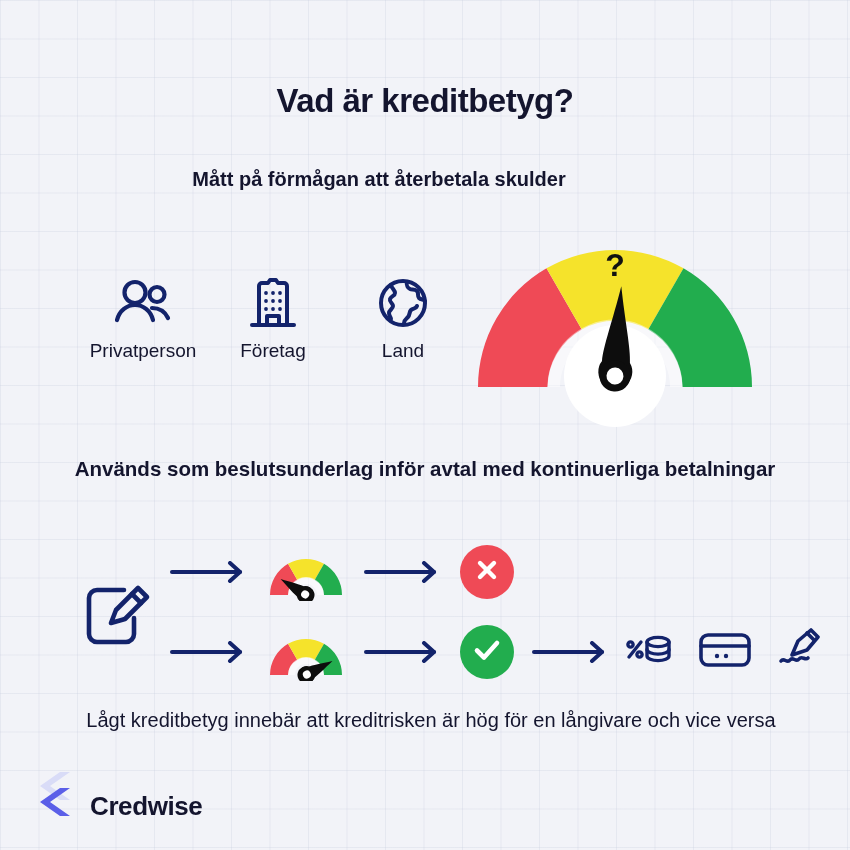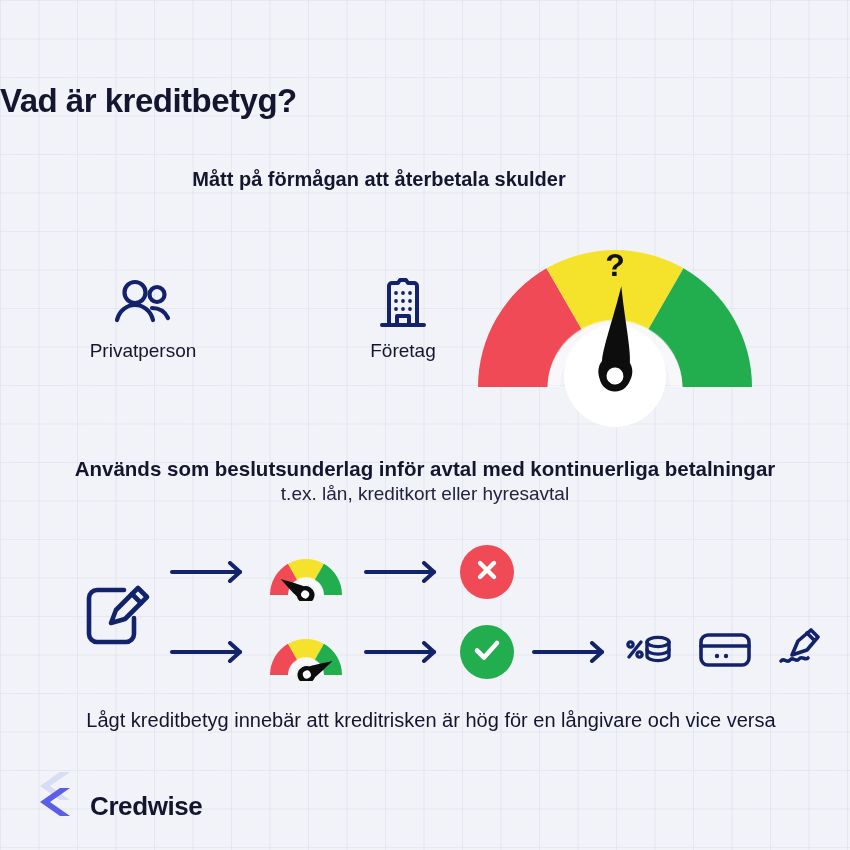--- a/index.html
+++ b/index.html
@@ -14,21 +14,21 @@
     position:relative;
     overflow:hidden;
     color:#13143a;
   }
 
   .stage { position:absolute; inset:0; }
 
   
   .title {
     position:absolute; top:82px; left:0; width:850px;
-    font-size:33px; font-weight:bold;
+    text-align:center; font-size:33px; font-weight:bold;
     letter-spacing:-.5px; color:#14152e;
   }
   .subtitle {
     position:absolute; top:168px; left:0; width:758px;
     text-align:center; font-size:20px; font-weight:bold; color:#14152e;
   }
 
   
   .entities { position:absolute; top:272px; left:78px; width:390px;
               display:flex; justify-content:space-between; }
@@ -127,20 +127,33 @@
               <circle cx="32" cy="24" r="1.9"></circle>
             <circle cx="18" cy="32" r="1.9"></circle>
               <circle cx="25" cy="32" r="1.9"></circle>
               <circle cx="32" cy="32" r="1.9"></circle>
           </g>
         </svg>
       </div>
       <div class="lbl">Företag</div>
     </div>
 
+    <div class="entity">
+      <div class="ico">
+        <svg width="52" height="52" viewBox="0 0 52 52">
+          <g fill="none" stroke="#13236b" stroke-width="4" stroke-linejoin="round" stroke-linecap="round">
+            <circle cx="26" cy="26" r="22"></circle>
+            <path d="M14 8c1 4 4 5 4 8s-4 3-5 6 3 4 3 7-4 4-4 7 2 4 2 6"></path>
+            <path d="M30 5c-1 3 1 6 3 7s5 0 7 2 0 5 2 7 5 1 6 3"></path>
+            <path d="M27 46c0-3 2-4 4-6s1-5 3-7 5-1 6-4"></path>
+          </g>
+        </svg>
+      </div>
+      <div class="lbl">Land</div>
+    </div>
 
   </div>
 
   <div class="gauge-big">
     <svg width="294" height="150" viewBox="0 0 294 150">
 
       <path d="M147 147 L10 147 A137 137 0 0 1 284 147 Z" fill="#ffffff" opacity="0.0"></path>
 
       <path d="M10 147 A137 137 0 0 1 78.5 28.35 L113.75 89.4 A67.5 67.5 0 0 0 79.5 147 Z" fill="#ef4a56"></path>
 
@@ -159,21 +172,20 @@
     <svg width="294" height="180" viewBox="0 0 294 180">
       <g transform="rotate(4 147 136)">
         <path d="M147 46 C153 80 161 108 161 122 A17 17 0 1 1 133 122 C133 108 141 80 147 46 Z" fill="#0d0d0d"></path>
         <circle cx="147" cy="136" r="15.5" fill="#0d0d0d"></circle>
         <circle cx="147" cy="136" r="8.5" fill="#ffffff"></circle>
       </g>
     </svg>
   </div>
 
   <div class="usage-bold">Används som beslutsunderlag inför avtal med kontinuerliga betalningar</div>
-  <div class="usage-sub">t.ex. lån, kreditkort eller hyresavtal</div>
 
   <div class="flow">
 
     <div class="doc-icon">
       <svg width="72" height="72" viewBox="0 0 72 72">
         <g fill="none" stroke="#13236b" stroke-width="4.6" stroke-linecap="round" stroke-linejoin="round">
           <path d="M44 10H17a8 8 0 00-8 8v36a8 8 0 008 8h29a8 8 0 008-8V38"></path>
           <path d="M31 43l5-13L58 8l9 9-22 22-14 4z"></path>
           <path d="M52 14l9 9"></path>
         </g>

